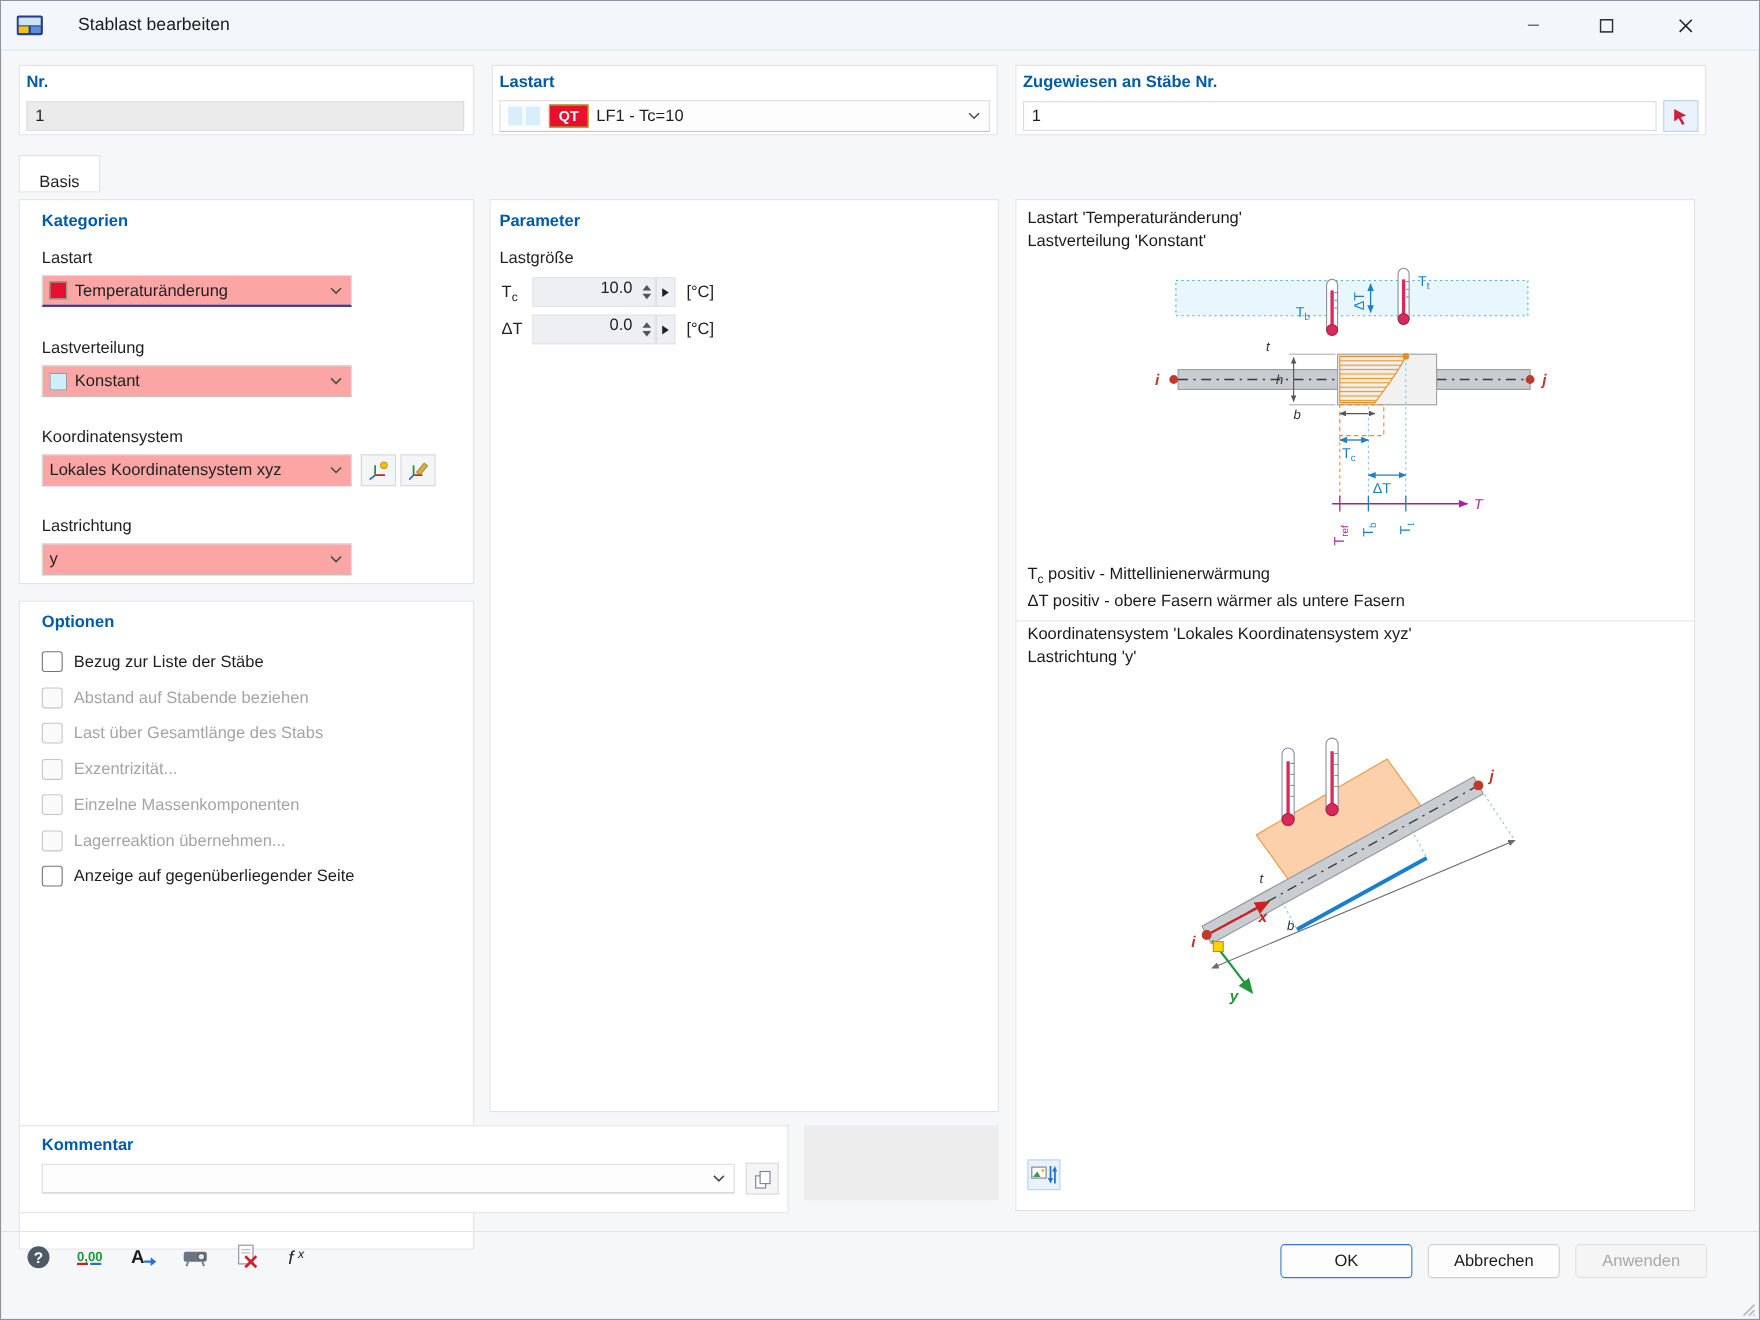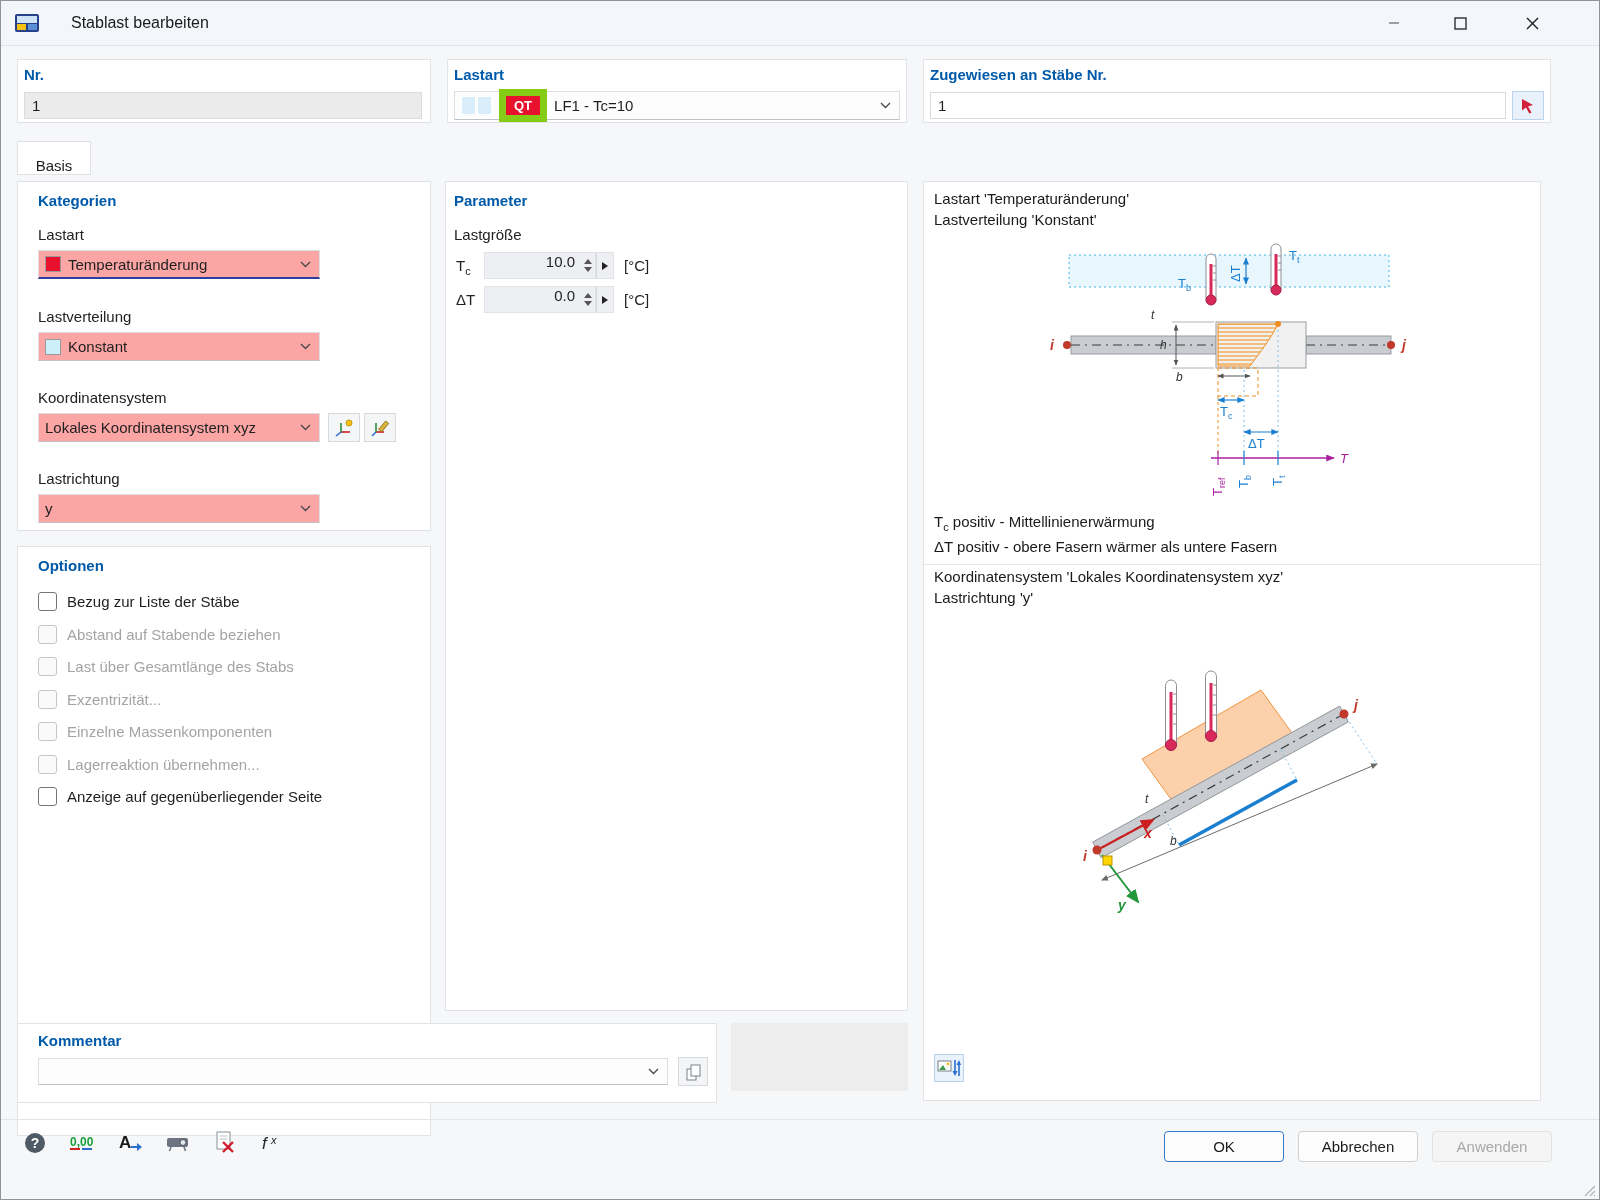--- a/index.html
+++ b/index.html
@@ -16,21 +16,21 @@
   .gtitle{position:absolute;font-weight:bold;color:#005aa9;font-size:15px}
   .lbl{position:absolute;color:#222;font-size:15px}
   
   .input{position:absolute;background:#ffffff;border:1px solid #d9dadd;display:flex;align-items:center;padding:0 7px;font-size:15px}
   .input.readonly{background:#ebebeb;border-color:#dcdcdc}
   .dropdown{position:absolute;display:flex;align-items:center;gap:7px;background:#fca5a5;border:1px solid #dddee2;border-bottom:1px solid #c2c3c9;height:29px;padding:0 8px 0 6px;font-size:15px;cursor:default}
   .dropdown.focused{border-bottom:2px solid #2b3f9e}
   .chevwrap{margin-left:auto;display:flex;align-items:center}
   .swatch{width:16px;height:16px;border:1px solid #9a9a9a;flex:0 0 auto}
   .pat{width:15px;height:19px;background:#d8effb;border:1px solid #ffffff;flex:0 0 auto}
-  .badge{background:#e8112d;border:7px solid #84cc16;color:#fff;font-weight:bold;font-size:13px;line-height:19px;padding:0 8px;flex:0 0 auto}
+  .badge{background:#e8112d;border:1px solid #84cc16;color:#fff;font-weight:bold;font-size:13px;line-height:19px;padding:0 8px;flex:0 0 auto}
   .combotext{white-space:nowrap;overflow:hidden}
   
   .spinfield{position:absolute;display:flex;background:#edeff2;border:1px solid #e1e3e7;height:27px}
   .spinval{flex:1;text-align:right;padding-right:6px;font-size:15px}
   .spins{width:14px;height:100%;display:flex;flex-direction:column;align-items:center;justify-content:center;gap:3px}
   .spinup{width:0;height:0;border-left:4px solid transparent;border-right:4px solid transparent;border-bottom:5px solid #555}
   .spindown{width:0;height:0;border-left:4px solid transparent;border-right:4px solid transparent;border-top:5px solid #555}
   .stepbtn{position:absolute;width:18px;height:27px;background:#edeff2;border:1px solid #e1e3e7;border-left:1px solid #d6d8db;display:flex;align-items:center;justify-content:center}
   .steptri{width:0;height:0;border-top:4.5px solid transparent;border-bottom:4.5px solid transparent;border-left:6.5px solid #222}
   

